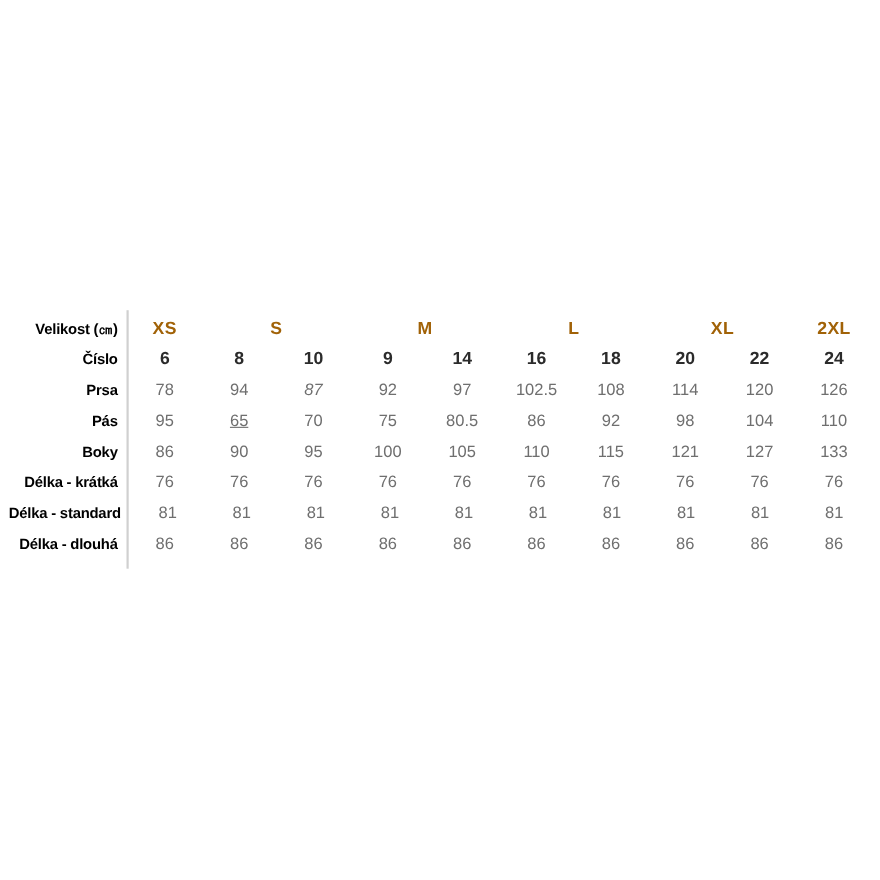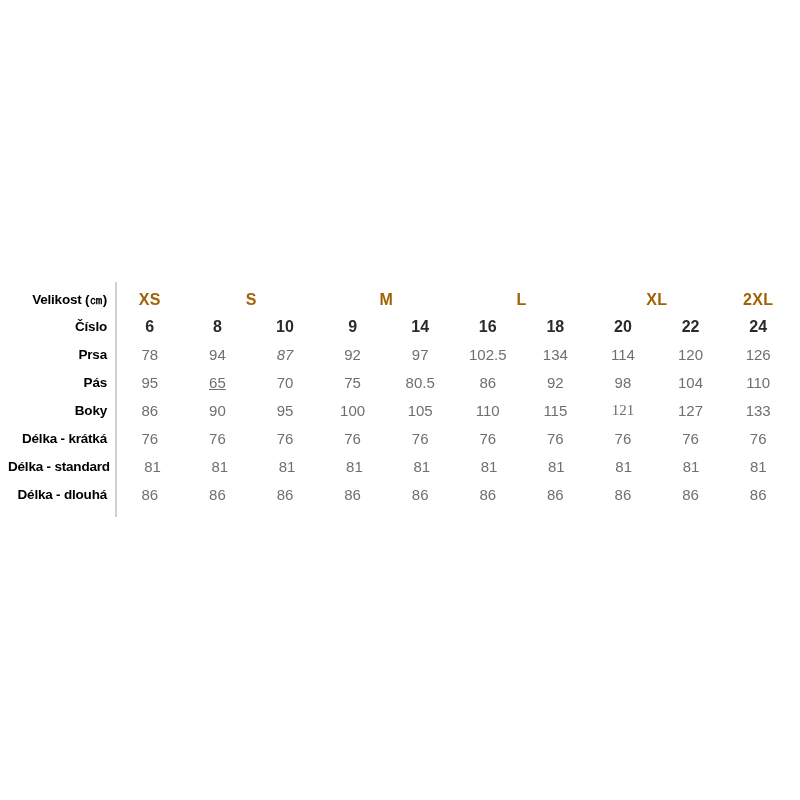--- a/index.html
+++ b/index.html
@@ -115,21 +115,21 @@
         <div class="label-col">
           <span>Prsa</span>
         </div>
         <div class="cells">
           <div class="cell val-cell" style="flex: 1 1 0%;">78</div>
           <div class="cell val-cell" style="flex: 1 1 0%;">94</div>
           <div class="cell val-cell" style="flex: 1 1 0%; font-style: italic;">87</div>
           <div class="cell val-cell" style="flex: 1 1 0%;">92</div>
           <div class="cell val-cell" style="flex: 1 1 0%;">97</div>
           <div class="cell val-cell" style="flex: 1 1 0%;">102.5</div>
-          <div class="cell val-cell" style="flex: 1 1 0%;">134</div>
+          <div class="cell val-cell" style="flex: 1 1 0%;">108</div>
           <div class="cell val-cell" style="flex: 1 1 0%;">114</div>
           <div class="cell val-cell" style="flex: 1 1 0%;">120</div>
           <div class="cell val-cell" style="flex: 1 1 0%;">126</div>
         </div>
       </div>
       <div class="row row-data">
         <div class="label-col">
           <span>Pás</span>
         </div>
         <div class="cells">
@@ -150,21 +150,21 @@
           <span>Boky</span>
         </div>
         <div class="cells">
           <div class="cell val-cell" style="flex: 1 1 0%;">86</div>
           <div class="cell val-cell" style="flex: 1 1 0%;">90</div>
           <div class="cell val-cell" style="flex: 1 1 0%;">95</div>
           <div class="cell val-cell" style="flex: 1 1 0%;">100</div>
           <div class="cell val-cell" style="flex: 1 1 0%;">105</div>
           <div class="cell val-cell" style="flex: 1 1 0%;">110</div>
           <div class="cell val-cell" style="flex: 1 1 0%;">115</div>
-          <div class="cell val-cell" style="flex: 1 1 0%; font-family: Liberation Serif, serif;">121</div>
+          <div class="cell val-cell" style="flex: 1 1 0%;">121</div>
           <div class="cell val-cell" style="flex: 1 1 0%;">127</div>
           <div class="cell val-cell" style="flex: 1 1 0%;">133</div>
         </div>
       </div>
       <div class="row row-data">
         <div class="label-col">
           <span>Délka - krátká</span>
         </div>
         <div class="cells">
           <div class="cell val-cell" style="flex: 1 1 0%;">76</div>

